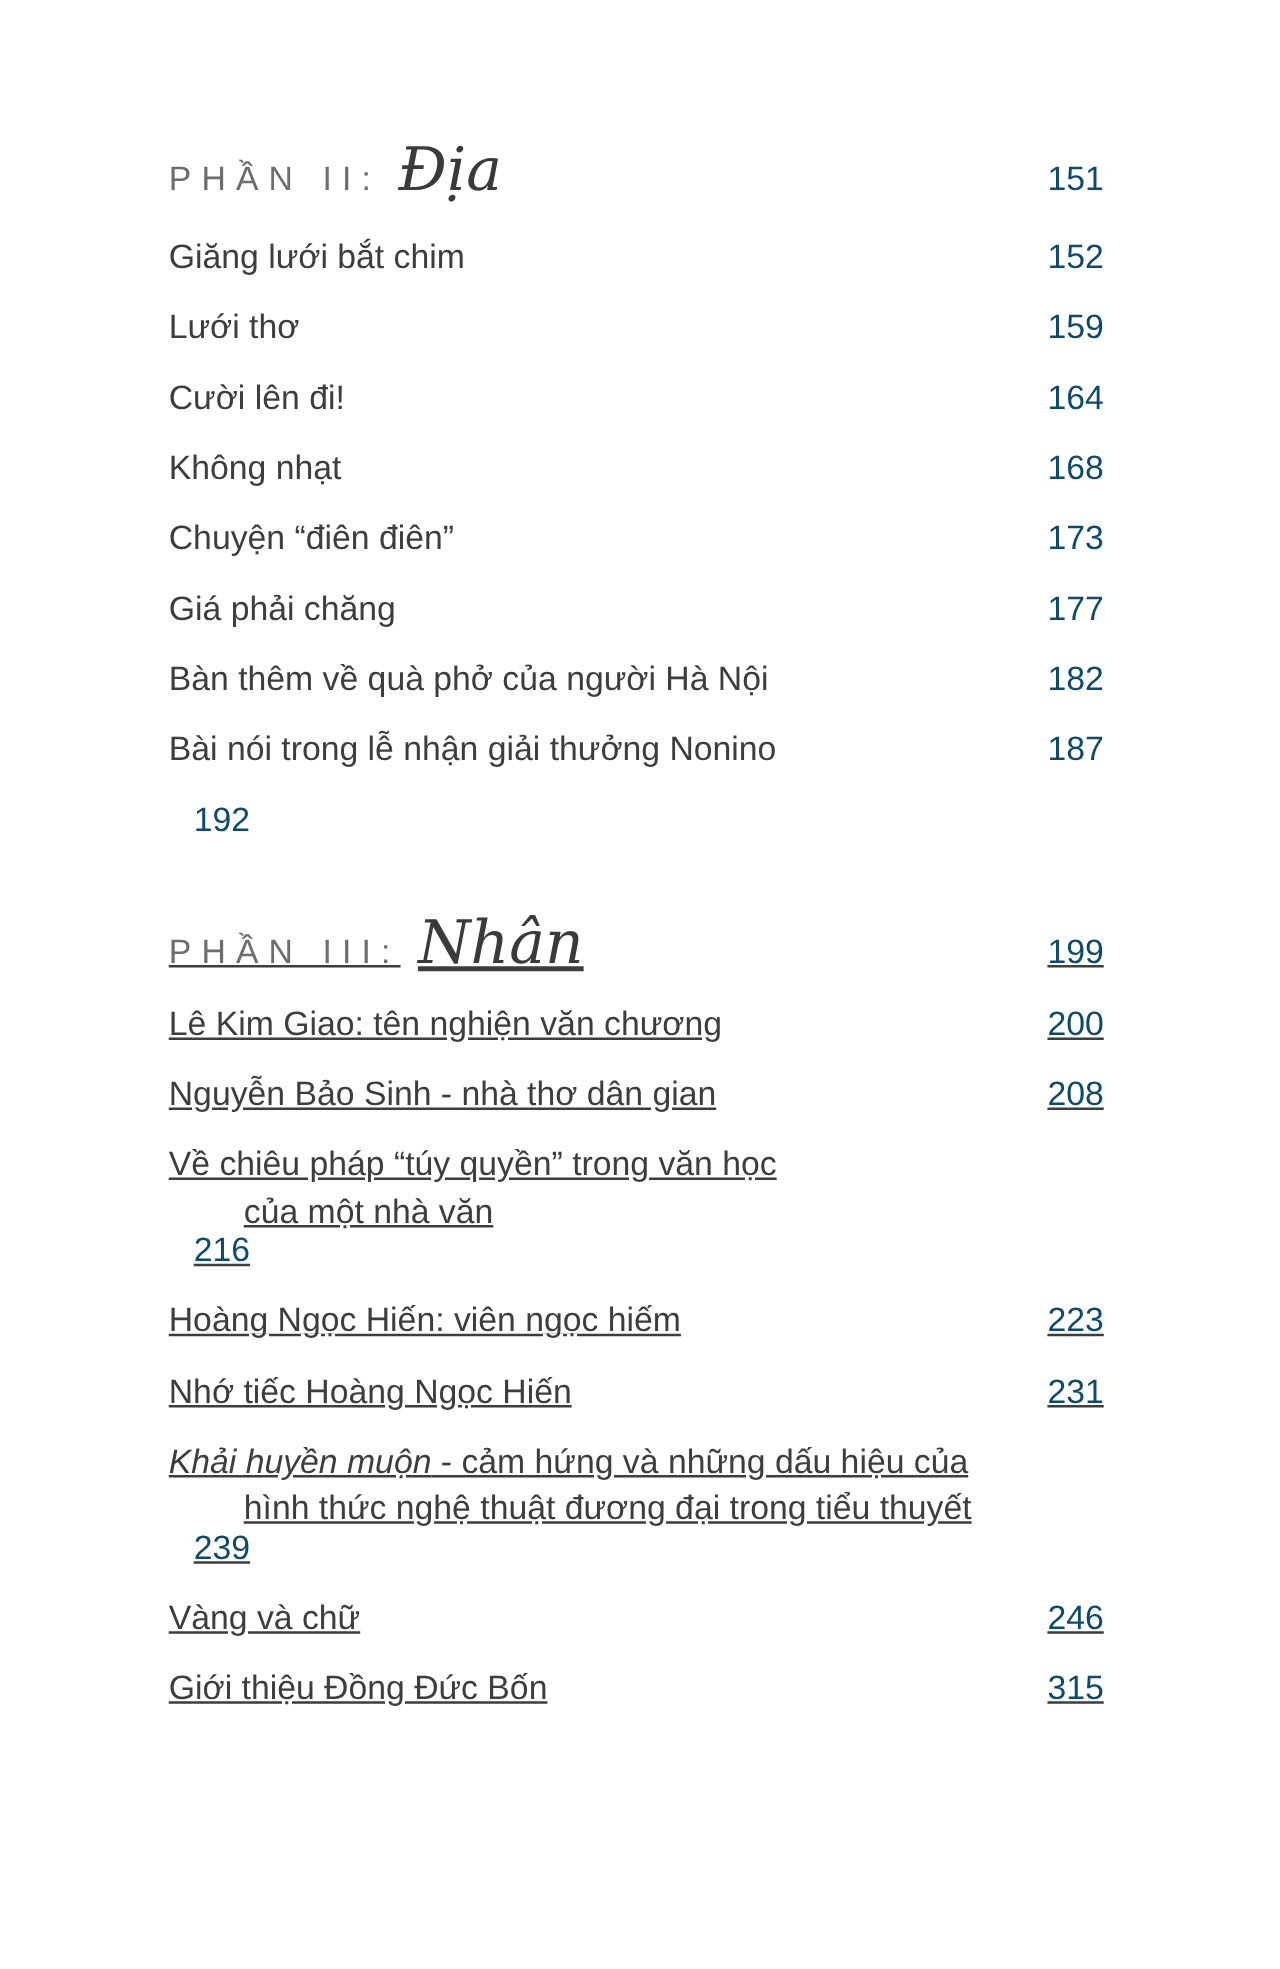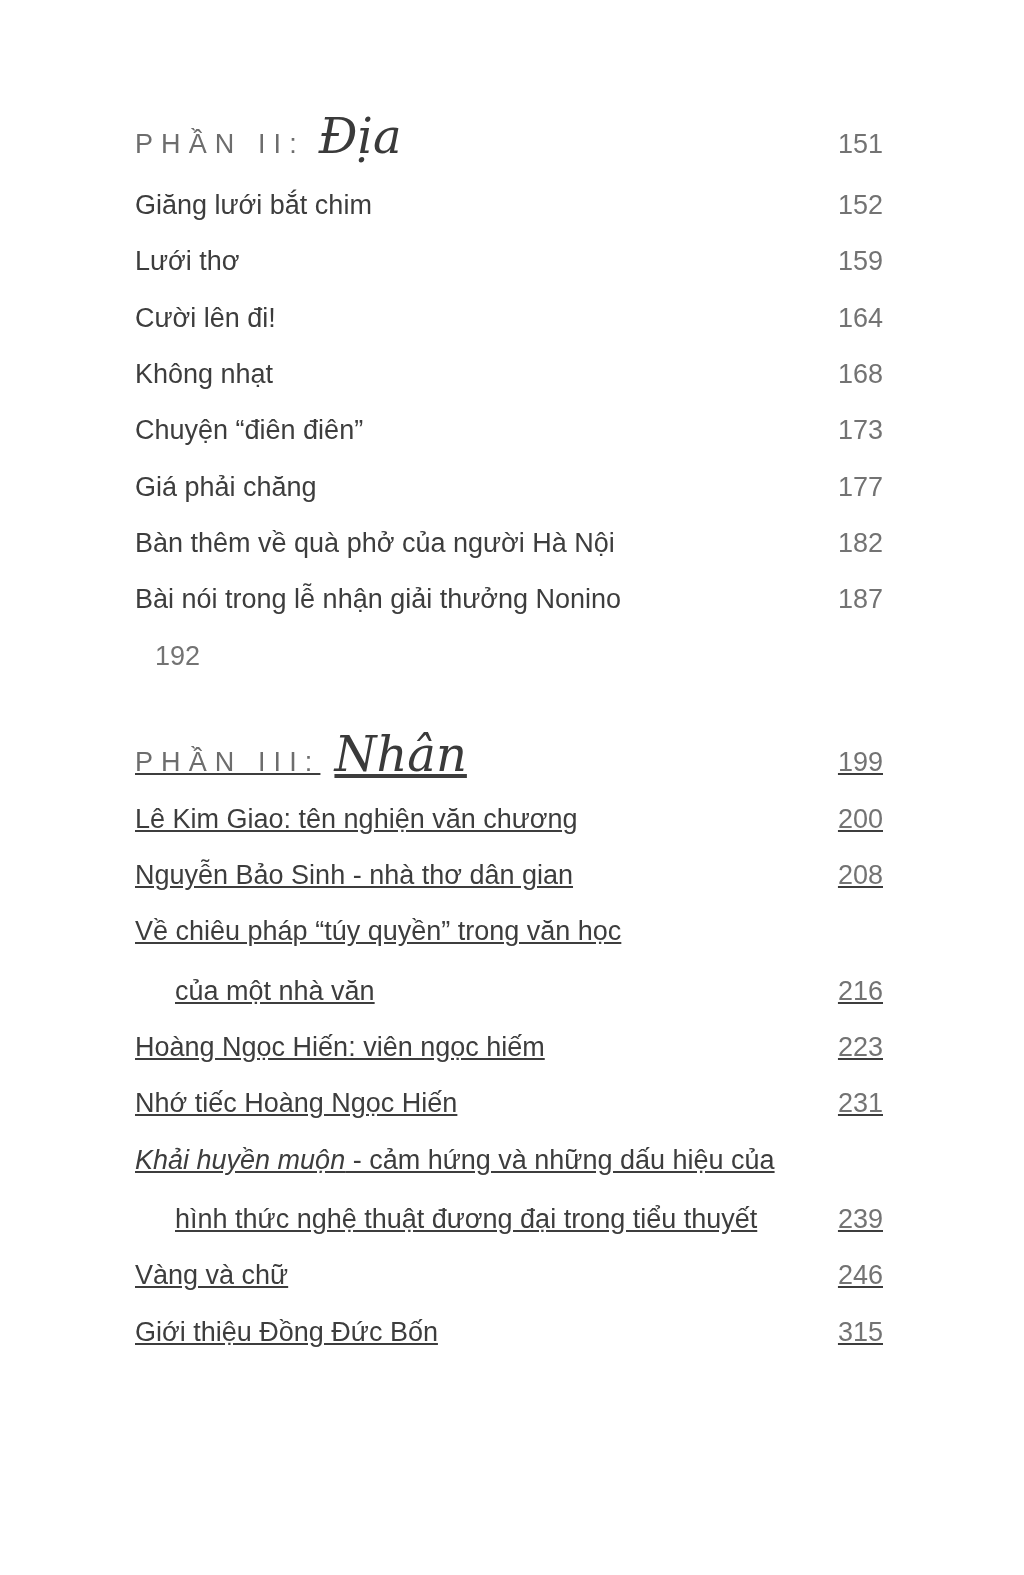--- a/index.html
+++ b/index.html
@@ -44,36 +44,37 @@
     line-height: 1;
     color: #3a3a3a;
     margin-left: 14px;
   }
   .section-title-wrap {
     display: flex;
     align-items: baseline;
   }
   .pagenum {
     font-size: 27px;
-    color: #737373;
+    color: #0c4a6e;
     flex: none;
     margin-left: 20px;
   }
   
   .entry {
     font-size: 27px;
     line-height: 1.16;
     margin-bottom: 25px;
     align-items: center;
   }
   .entry .title {
     padding-right: 20px;
   }
   .entry.multi .line2-row {
-    margin-top: 28px;
+    margin-top: 6px;
+    flex-direction: column;
   }
   .entry.multi .cont {
     padding-left: 40px;
     padding-right: 20px;
   }
   .em-title {
     font-style: italic;
   }
 </style>
 </head>

